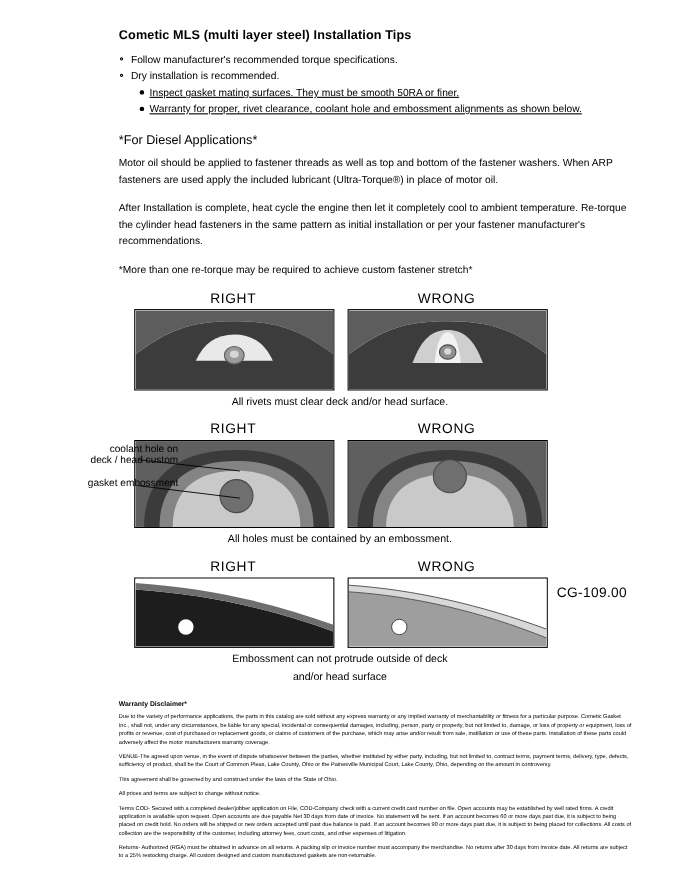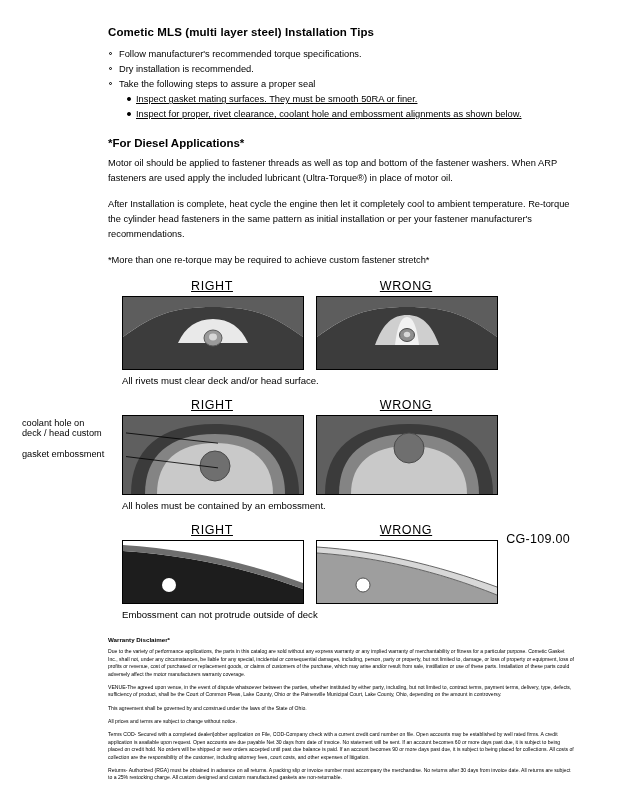--- a/index.html
+++ b/index.html
@@ -65,21 +65,21 @@
     position: absolute;
     left: 3px;
     top: 5px;
     width: 3.5px;
     height: 3.5px;
     background: #000;
     border-radius: 50%;
   }
   h2.subhead {
     font-size: 11.5px;
-    font-weight: bold;
+    font-weight: normal;
     margin: 15px 0 7px 68px;
   }
   p.para {
     font-size: 9.3px;
     line-height: 1.6;
     margin: 0 0 11px 68px;
     max-width: 470px;
   }
 
   
@@ -93,56 +93,55 @@
     gap: 14px;
   }
   .fig-col {
     width: 180px;
   }
   .fig-label {
     text-align: center;
     font-size: 12.5px;
     letter-spacing: 0.6px;
     margin-bottom: 3px;
-    text-decoration: underline;
   }
   .fig-box {
     width: 180px;
     height: 72px;
     border: 1px solid #000;
     position: relative;
     overflow: hidden;
     background: #ffffff;
   }
   .fig-box.tall { height: 78px; }
   .fig-box.short { height: 62px; }
   .caption {
     font-size: 9.6px;
     margin: 5px 0 0 0;
-    text-align: left;
+    text-align: center;
     padding-left: 0;
   }
   .caption-wrap {
     width: 374px;
     margin: 4px auto 0 auto;
   }
   .group {
     margin-bottom: 12px;
   }
 
   
   .callouts {
     position: absolute;
     left: 0; top: 0; width: 100%; height: 100%;
     pointer-events: none;
   }
   .callout-text {
     position: absolute;
     font-size: 9.2px;
-    text-align: left;
+    text-align: right;
     white-space: nowrap;
   }
 
   
   .warranty {
     margin: 16px 0 0 68px;
     width: 466px;
   }
   .warranty h3 {
     font-size: 6.2px;
@@ -166,25 +165,24 @@
 </head>
 <body>
 
 <div class="page">
 
   <h1 class="title">Cometic MLS (multi layer steel) Installation Tips</h1>
 
   <ul class="bullets">
     <li>Follow manufacturer's recommended torque specifications.</li>
     <li>Dry installation is recommended.</li>
-    <li>Take the following steps to assure a proper seal</li>
   </ul>
   <ul class="bullets subbullets" style="margin-left:84px;">
     <li>Inspect gasket mating surfaces.  They must be smooth 50RA or finer.</li>
-    <li>Inspect for proper, rivet clearance, coolant hole and embossment alignments as shown below.</li>
+    <li>Warranty for proper, rivet clearance, coolant hole and embossment alignments as shown below.</li>
   </ul>
 
   <h2 class="subhead">*For Diesel Applications*</h2>
   <p class="para">Motor oil should be applied to fastener threads as well as top and bottom of the fastener washers. When ARP fasteners are used apply the included lubricant (Ultra-Torque®) in place of motor oil.</p>
   <p class="para">After Installation is complete, heat cycle the engine then let it completely cool to ambient temperature. Re-torque the cylinder head fasteners in the same pattern as initial installation or per your fastener manufacturer's recommendations.</p>
   <p class="para">*More than one re-torque may be required to achieve custom fastener stretch*</p>
 
   <div class="figures">
 
     <div class="group">
@@ -287,20 +285,21 @@
               <path d="M0,6 C60,10 120,24 180,46 L180,54 C120,30 60,16 0,12 Z" fill="#d8d8d8"></path>
               <path d="M0,6 C60,10 120,24 180,46" stroke="#555" stroke-width="0.9" fill="none"></path>
               <path d="M0,12 C60,16 120,30 180,54" stroke="#555" stroke-width="0.9" fill="none"></path>
               <circle cx="46" cy="44" r="7" fill="#ffffff" stroke="#444" stroke-width="0.9"></circle>
             </svg>
           </div>
         </div>
       </div>
       <div class="caption-wrap">
         <div class="caption">Embossment can not protrude outside of deck</div>
+        <div class="caption">and/or head surface</div>
       </div>
     </div>
 
   </div>
 
   <div class="warranty">
     <h3>Warranty Disclaimer*</h3>
     <p>Due to the variety of performance applications, the parts in this catalog are sold without any express warranty or any implied warranty of merchantability or fitness for a particular purpose.  Cometic Gasket Inc., shall not, under any circumstances, be liable for any special, incidental or consequential damages, including, person, party or property, but not limited to, damage, or loss of property or equipment, loss of profits or revenue, cost of purchased or replacement goods, or claims of customers of the purchase, which may arise and/or result from sale, instillation or use of these parts.  Installation of these parts could adversely affect the motor manufacturers warranty coverage.</p>
     <p>VENUE-The agreed upon venue, in the event of dispute whatsoever between the parties, whether instituted by either party, including, but not limited to, contract terms, payment terms, delivery, type, defects, sufficiency of product, shall be the Court of Common Pleas, Lake County, Ohio or the Painesville Municipal Court, Lake County, Ohio, depending on the amount in controversy.</p>
     <p>This agreement shall be governed by and construed under the laws of the State of Ohio.</p>

